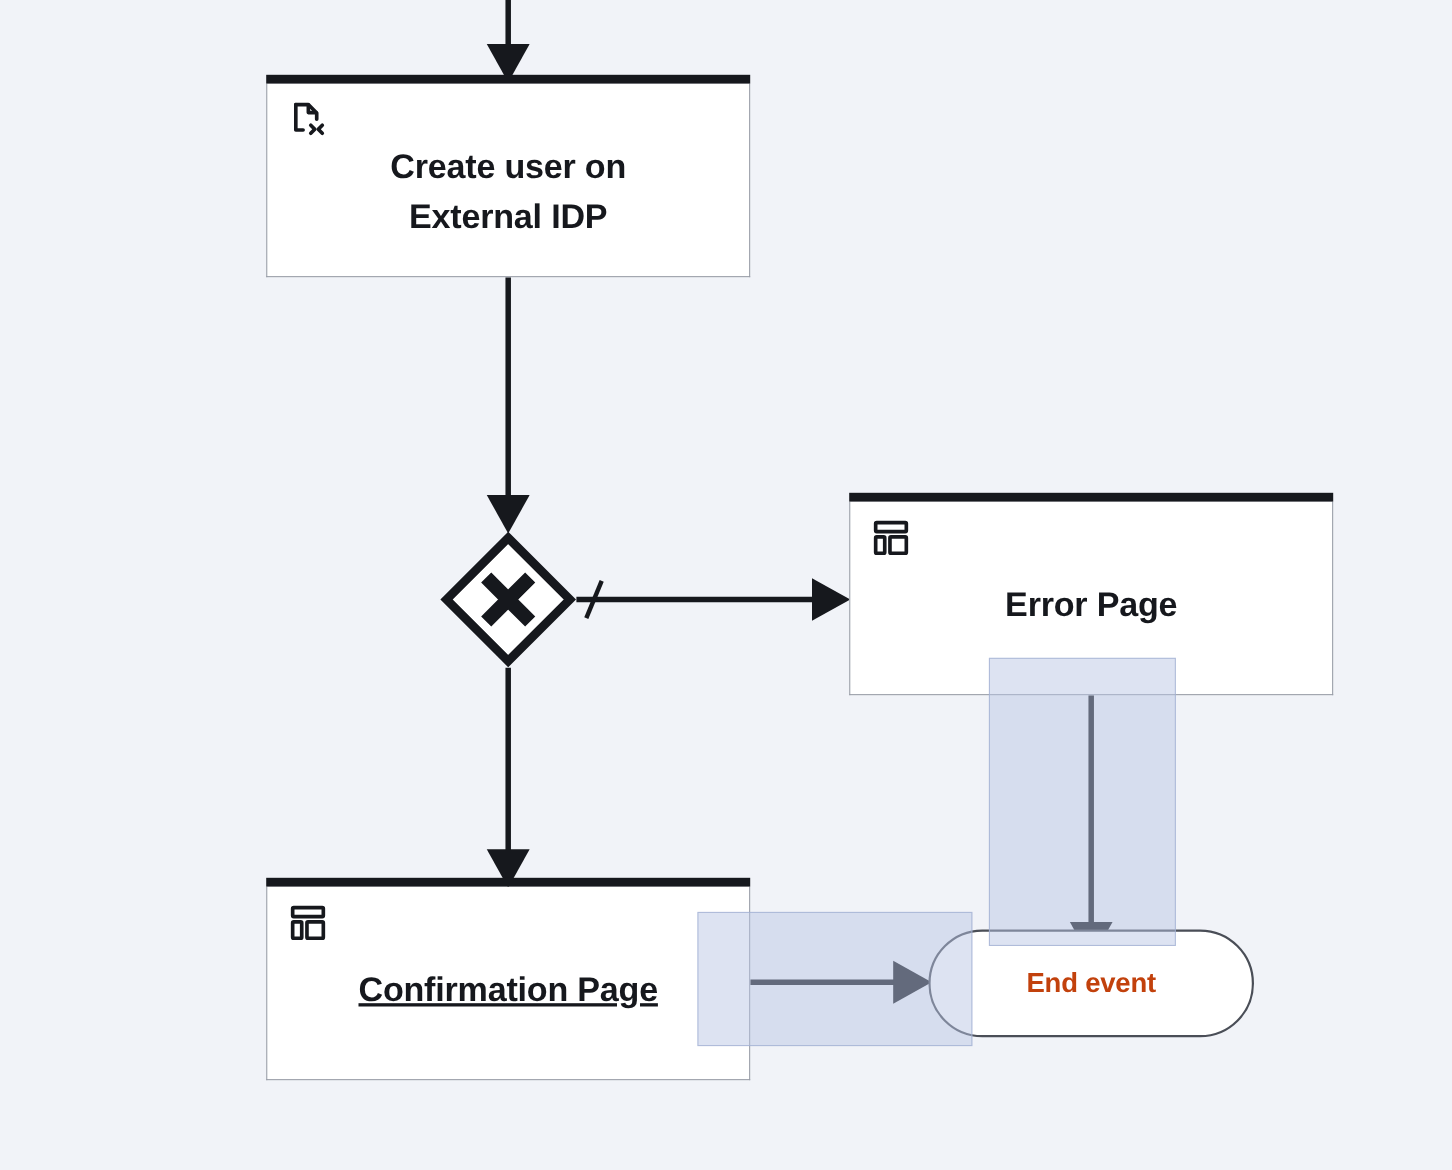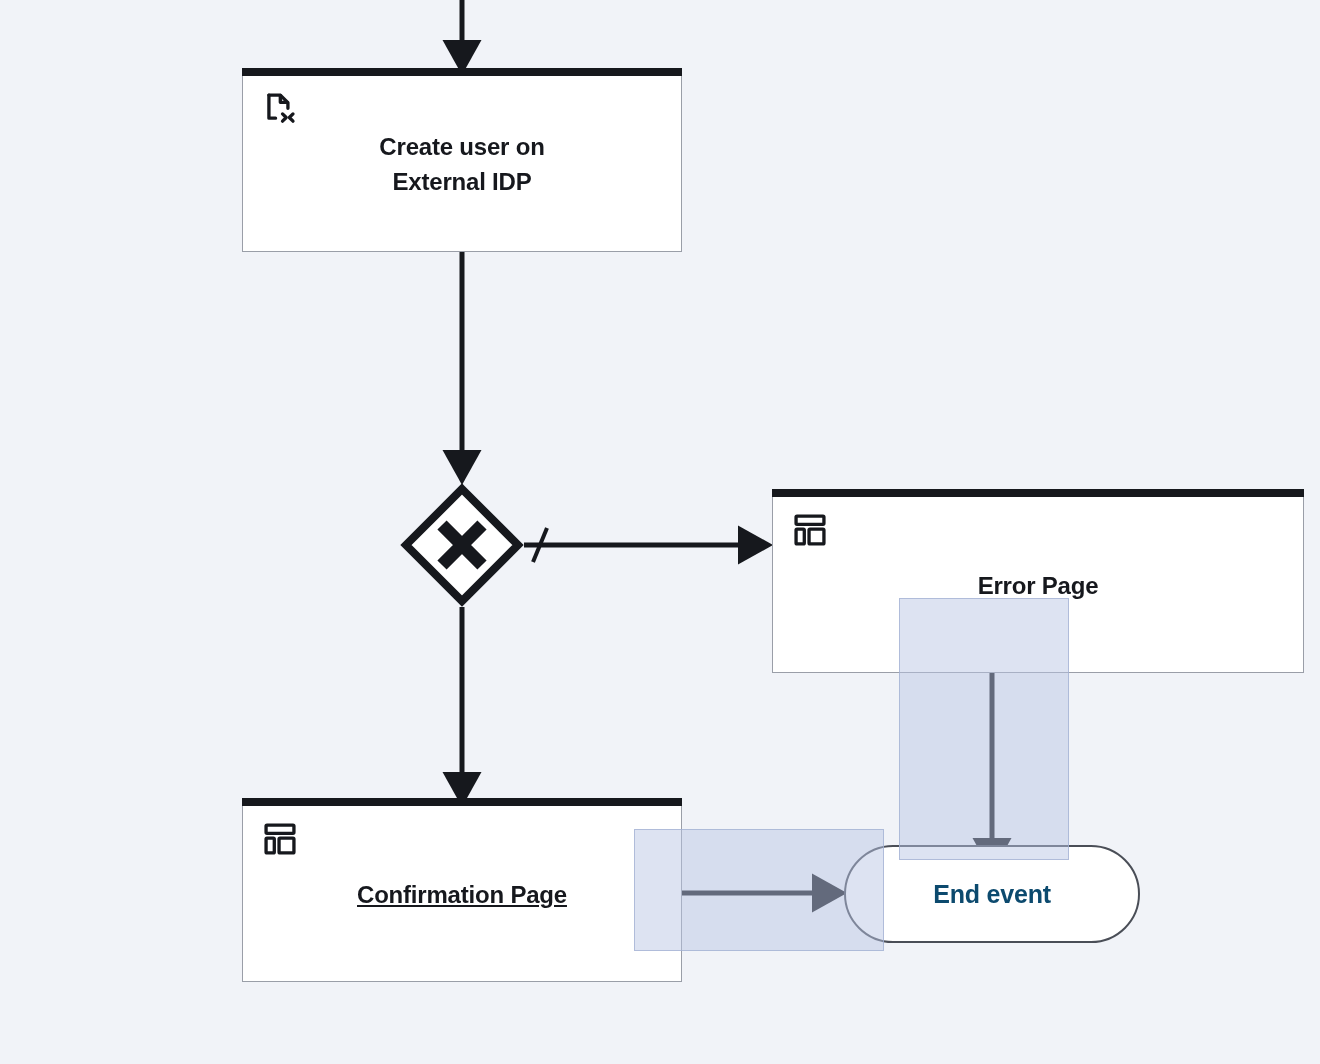--- a/index.html
+++ b/index.html
@@ -48,21 +48,21 @@
     right: -1px;
     top: -8px;
     height: 8px;
     background: #16181d;
   }
   .node-box .node-label {
     position: absolute;
     left: 0;
     right: 0;
     text-align: center;
-    font-size: 24px;
+    font-size: 31px;
     font-weight: bold;
     color: #16181d;
     line-height: 1.45;
     letter-spacing: -0.2px;
   }
   .node-icon {
     position: absolute;
     left: 18px;
     top: 14px;
     width: 38px;
@@ -83,21 +83,21 @@
     border-radius: 999px;
     box-sizing: border-box;
     z-index: 3;
     display: flex;
     align-items: center;
     justify-content: center;
   }
   #end-event .node-label {
     font-size: 25px;
     font-weight: bold;
-    color: #0c4a6e;
+    color: #c2410c;
     position: static;
     letter-spacing: -0.2px;
   }
 
   
   .highlight-rect {
     position: absolute;
     background: rgba(183, 196, 228, 0.48);
     border: 1px solid rgba(160, 175, 210, 0.75);
     box-sizing: border-box;
@@ -160,21 +160,21 @@
     </div>
   </div>
 
   <div id="gateway" style="left:400px; top:483px; width:124px; height:124px;">
     <svg viewBox="0 0 124 124" width="124" height="124">
       <polygon points="62,6 118,62 62,118 6,62" fill="#ffffff" stroke="#16181d" stroke-width="8" stroke-linejoin="miter"></polygon>
       <path d="M 42 42 L 82 82 M 82 42 L 42 82" stroke="#16181d" stroke-width="13" stroke-linecap="butt"></path>
     </svg>
   </div>
 
-  <div class="node-box" id="node-error-page" style="left:772px; top:456px; width:532px; height:176px;margin-top:41px;">
+  <div class="node-box" id="node-error-page" style="left:772px; top:456px; width:440px; height:176px;">
     <div class="top-bar"></div>
     <span class="node-icon">
       <svg viewBox="0 0 24 24" width="38" height="38" fill="none" stroke="#16181d" stroke-width="2.1" stroke-linejoin="round">
         <rect x="3.2" y="3.2" width="17.6" height="5.2" rx="0.6"></rect>
         <rect x="3.2" y="11.4" width="5.2" height="9.4" rx="0.6"></rect>
         <rect x="11.4" y="11.4" width="9.4" height="9.4" rx="0.6"></rect>
       </svg>
     </span>
     <div class="node-label" style="top:72px;">Error Page</div>
   </div>

